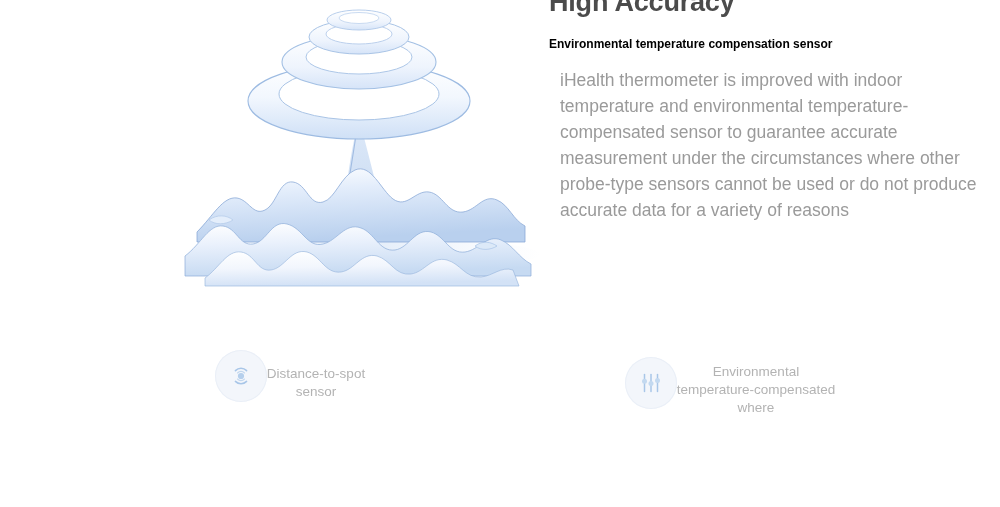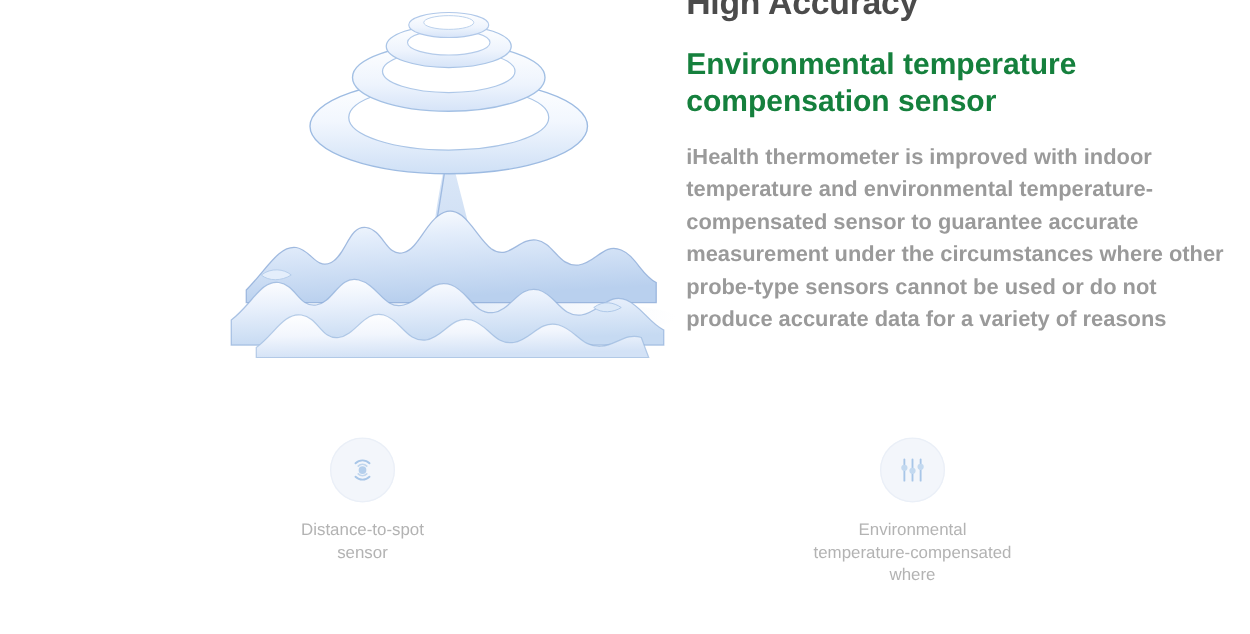--- a/index.html
+++ b/index.html
@@ -46,54 +46,53 @@
   .headline {
     font-size: 27px;
     font-weight: bold;
     color: #4b4b4b;
     letter-spacing: -0.2px;
     line-height: 1.22;
     margin: 0;
     padding: 0;
   }
   .subhead {
-    font-size: 24px;
+    font-size: 12px;
     font-weight: bold;
-    color: #15803d;
+    color: #000000;
     line-height: 1.26;
     margin: 0;
     padding: 0;
     margin-top: 18px;
     max-width: 345px;
   }
   .body-copy {
     font-size: 17.5px;
     color: #9a9a9a;
     line-height: 1.48;
-    margin: 0;
+    margin: 11px;
     padding: 0;
     margin-top: 16px;
     width: 430px;
-    font-weight: bold;
   }
 
   
   .features {
     position: absolute;
     left: 180px;
     top: 350px;
     width: 660px;
     display: flex;
     align-items: flex-start;
     justify-content: space-between;
   }
   .feature {
     width: 220px;
     display: flex;
-    flex-direction: column;
+    flex-direction: row;
     align-items: center;
     justify-content: center;
   }
   .feature-icon {
     width: 52px;
     height: 52px;
     border-radius: 50%;
     background: #f3f6fb;
     box-shadow: inset 0 0 0 1px #eaeff7;
     display: flex;

